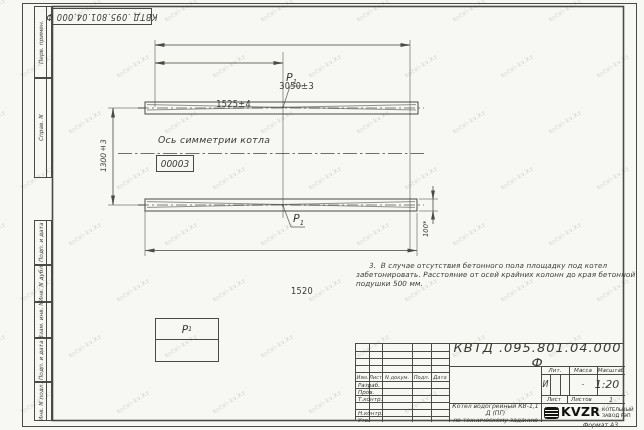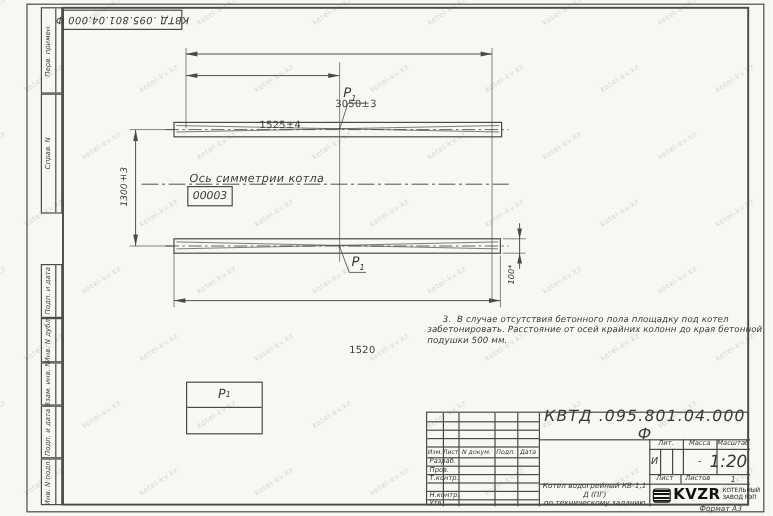--- a/index.html
+++ b/index.html
@@ -218,21 +218,21 @@
   <div class="dim" style="left:249px;top:238px;width:64px">1520</div>
   <div class="vdim" style="left:420px;top:212px;height:34px;width:12px;font-size:6.8px">100*</div>
 
   <div class="abs it" style="left:286px;top:71px;font-size:11px">
     <span>P</span><sub>1</sub>
   </div>
   <div class="abs it" style="left:293px;top:212px;font-size:11px">
     <span>P</span><sub>1</sub>
   </div>
 
-  <div class="abs it" style="left:158px;top:144px;font-size:9.3px;letter-spacing:.3px">Ось симметрии котла</div>
+  <div class="abs it" style="left:158px;top:134px;font-size:9.3px;letter-spacing:.3px">Ось симметрии котла</div>
 
   <div id="level" class="abs">00003</div>
 
   <div id="notes" class="abs">
     <p>3.  В случае отсутствия бетонного пола площадку под котел
 забетонировать. Расстояние от осей крайних колонн до края бетонной
 подушки 500 мм.</p>
   </div>
 
   <div id="wtable" class="abs">
@@ -284,21 +284,21 @@
 
     <div id="tb-doc" class="tb-c">КВТД .095.801.04.000  Ф</div>
     <div id="tb-prod" class="tb-c">Котел водогрейный КВ-1,1 Д (ПГ)
 по техническому заданию</div>
 
     <div class="tb-c" style="left:185px;top:22px;width:28px;height:8px;font-size:5.6px">Лит.</div>
     <div class="tb-c" style="left:213px;top:22px;width:28px;height:8px;font-size:5.6px">Масса</div>
     <div class="tb-c" style="left:241px;top:22px;width:28px;height:8px;font-size:5.6px">Масштаб</div>
     <div class="tb-c" style="left:185px;top:30px;width:9px;height:21px;font-size:8px">И</div>
     <div class="tb-c" style="left:213px;top:30px;width:28px;height:21px;font-size:8px">-</div>
-    <div class="tb-c" style="left:241px;top:30px;width:20px;height:21px;font-size:14px">1:20</div>
+    <div class="tb-c" style="left:241px;top:30px;width:20px;height:21px;font-size:11px">1:20</div>
 
     <div class="tb-c" style="left:185px;top:51px;width:26px;height:8px;font-size:5.6px">Лист</div>
     <span class="tb-txt" style="left:215px;top:52px;font-size:5.6px">Листов</span>
     <span class="tb-txt" style="left:253px;top:51.5px;font-size:6.5px">1</span>
 
     <div id="logo-ico"></div>
     <span id="logo-txt">KVZR</span>
     <span id="logo-cap">КОТЕЛЬНЫЙ
 ЗАВОД РЭП</span>
   </div>

